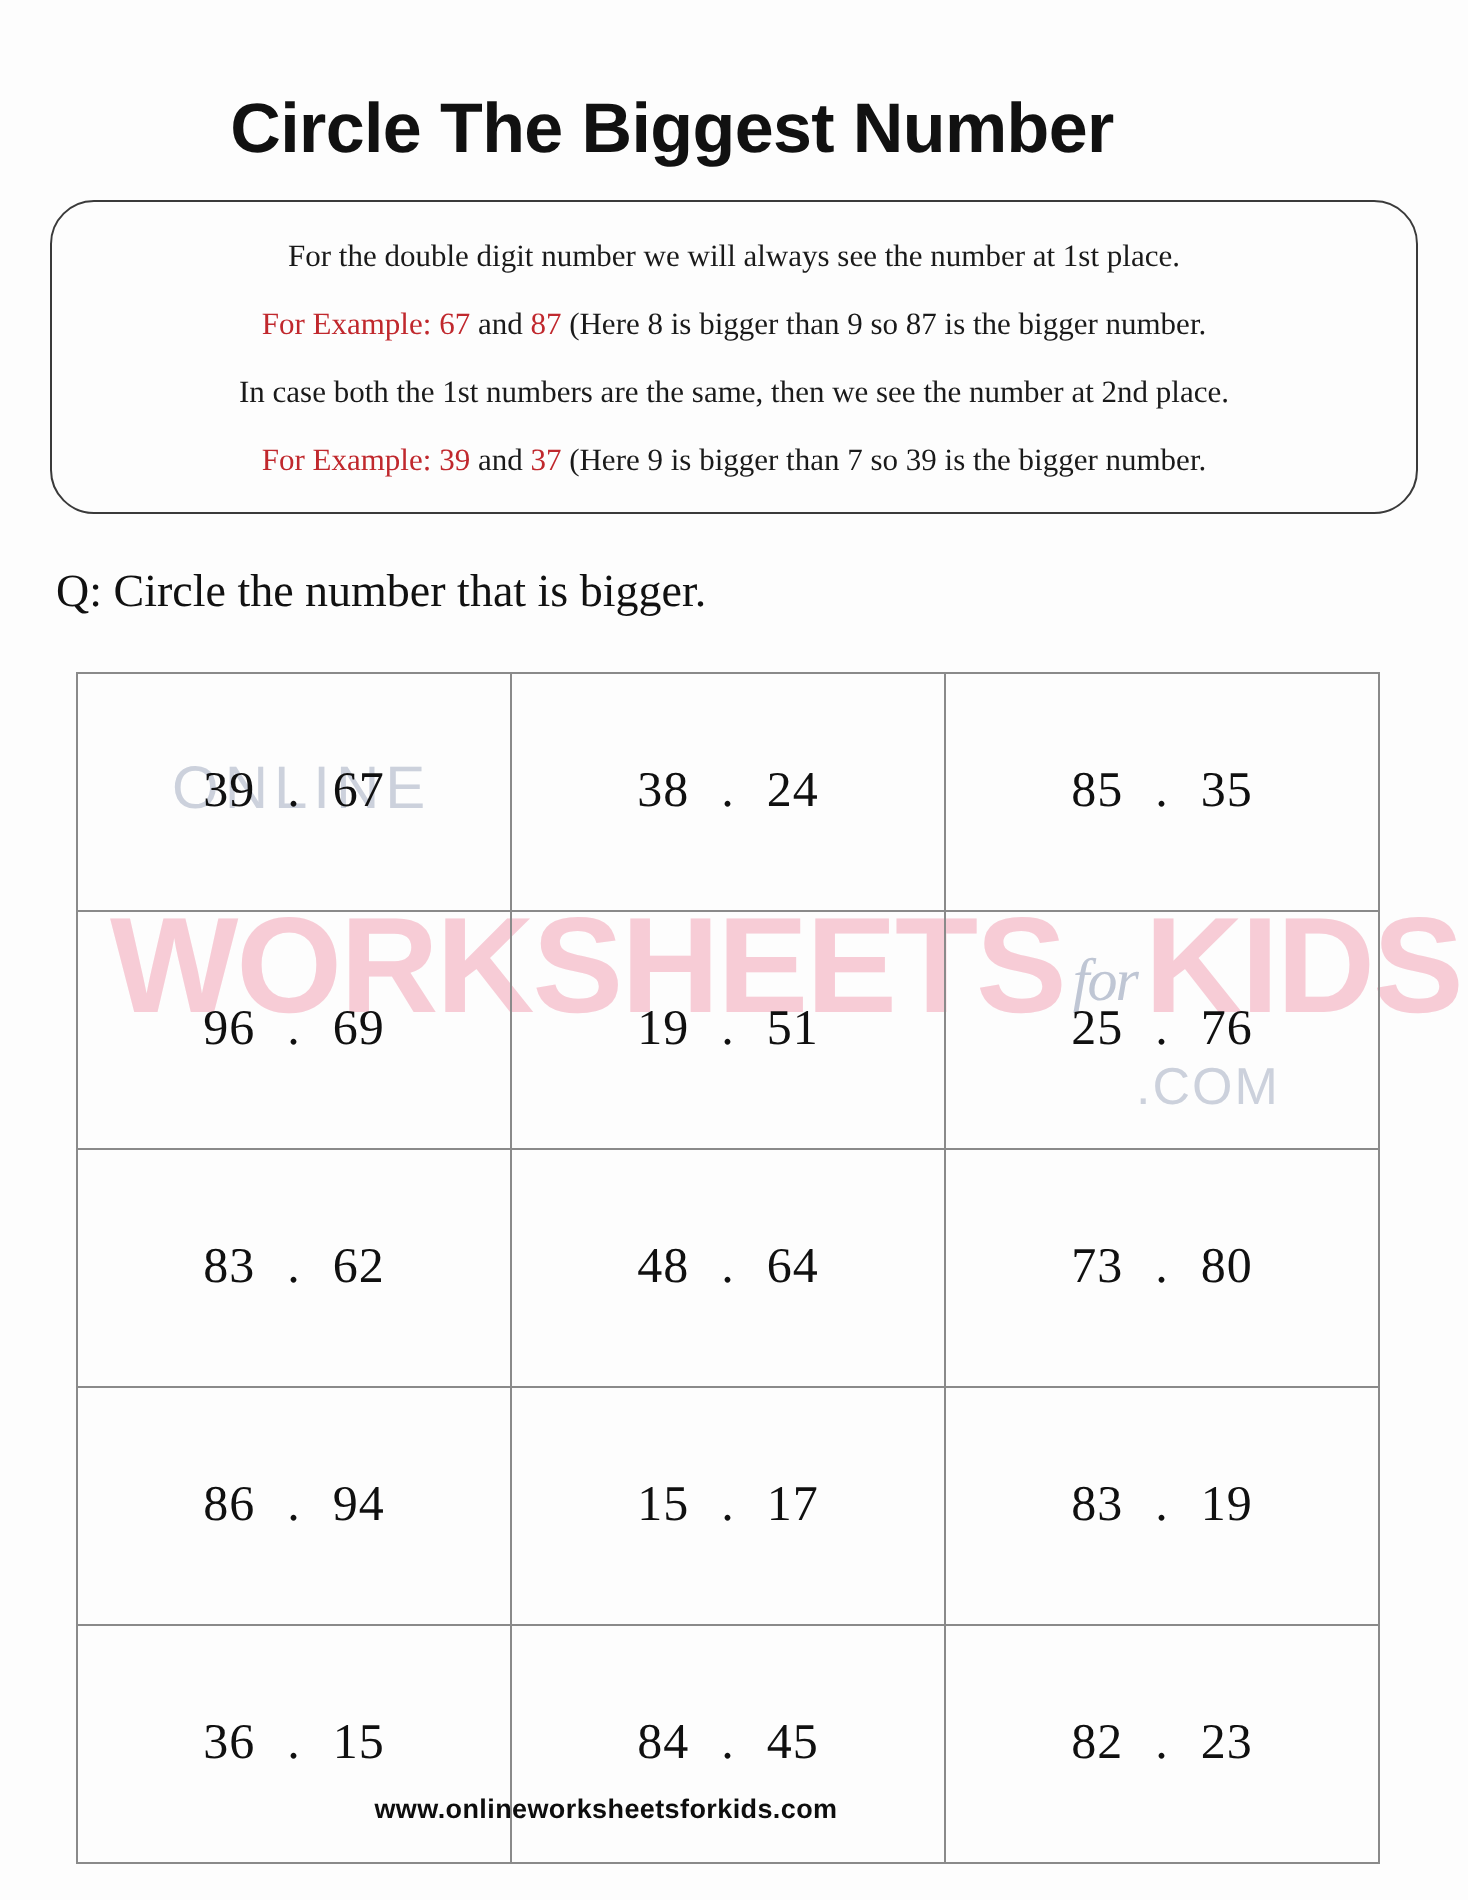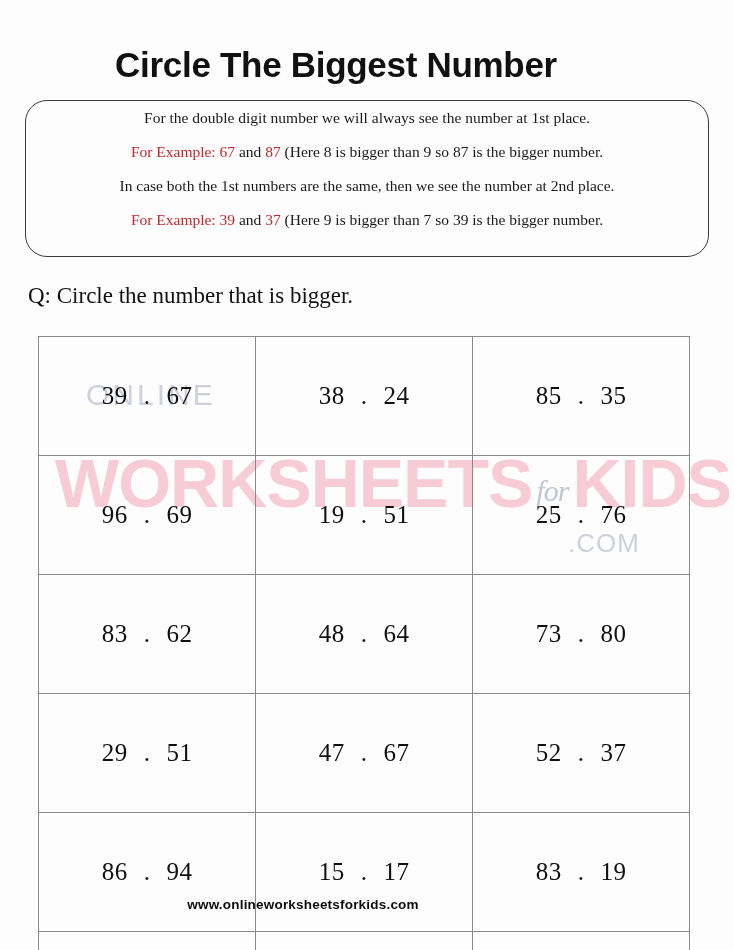--- a/index.html
+++ b/index.html
@@ -35,21 +35,21 @@
   .instr-box {
     position: absolute;
     left: 25px;
     top: 100px;
     width: 684px;
     height: 157px;
     box-sizing: border-box;
     border: 1.4px solid #3a3a3a;
     border-radius: 22px;
     background: transparent;
-    padding-top: 0;
+    padding-top: 11px;
   }
   .instr-line {
     text-align: center;
     font-size: 15.5px;
     line-height: 34px;
     color: #1a1a1a;
     white-space: nowrap;
   }
   .red { color: #c0282d; }
 
@@ -227,31 +227,20 @@
         </td>
         <td>
           <div class="pair"><span class="num">48</span><span class="sep">.</span><span class="num">64</span></div>
         </td>
         <td>
           <div class="pair"><span class="num">73</span><span class="sep">.</span><span class="num">80</span></div>
         </td>
       </tr>
       <tr>
         <td>
-          <div class="pair"><span class="num">29</span><span class="sep">.</span><span class="num">51</span></div>
-        </td>
-        <td>
-          <div class="pair"><span class="num">47</span><span class="sep">.</span><span class="num">67</span></div>
-        </td>
-        <td>
-          <div class="pair"><span class="num">52</span><span class="sep">.</span><span class="num">37</span></div>
-        </td>
-      </tr>
-      <tr>
-        <td>
           <div class="pair"><span class="num">86</span><span class="sep">.</span><span class="num">94</span></div>
         </td>
         <td>
           <div class="pair"><span class="num">15</span><span class="sep">.</span><span class="num">17</span></div>
         </td>
         <td>
           <div class="pair"><span class="num">83</span><span class="sep">.</span><span class="num">19</span></div>
         </td>
       </tr>
       <tr>

